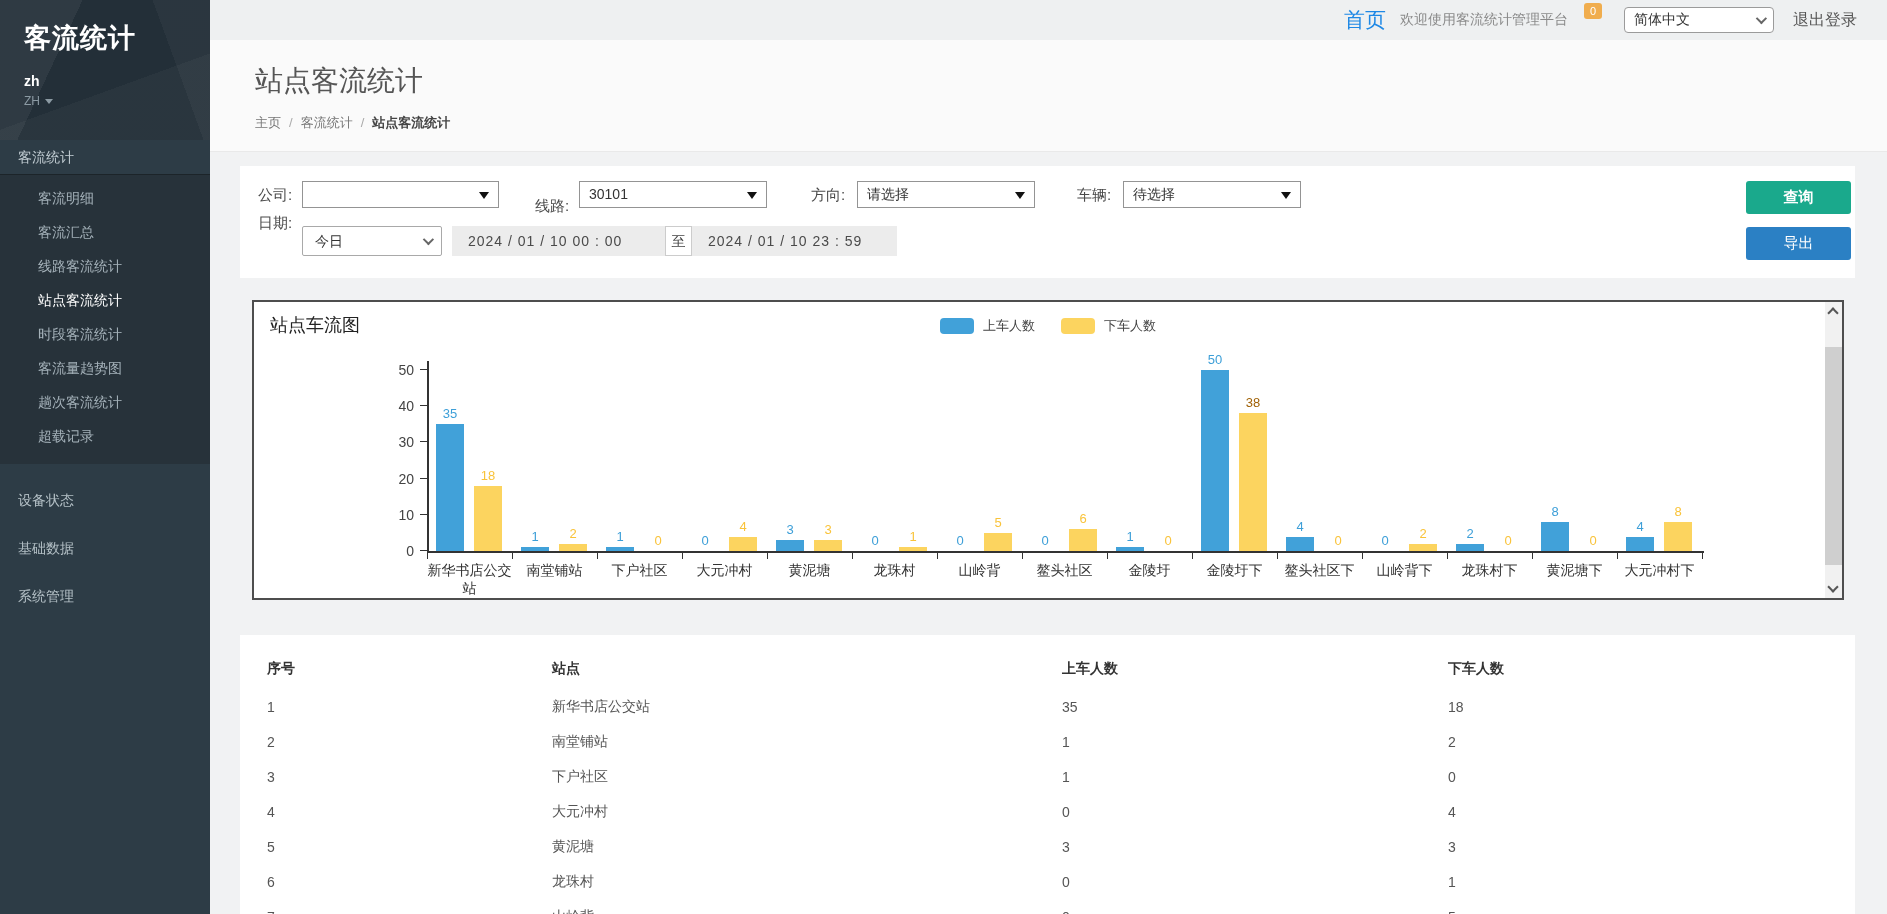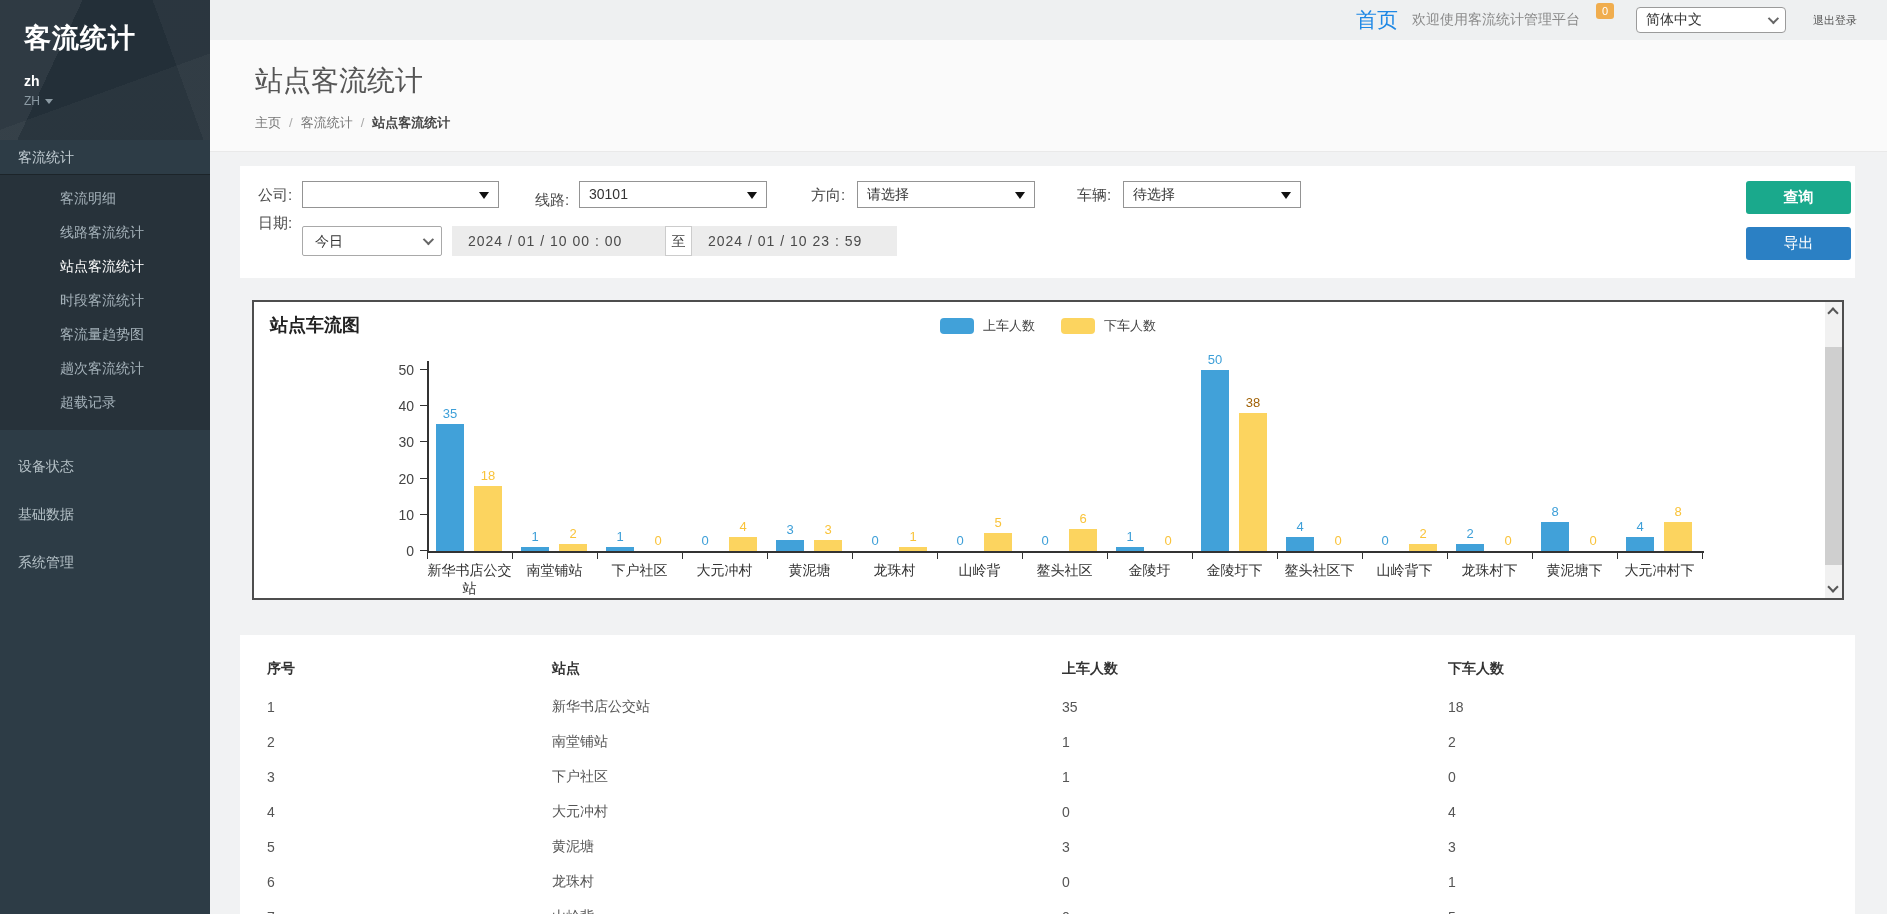--- a/index.html
+++ b/index.html
@@ -22,21 +22,21 @@
   }
   .logo-title { color:#fff; font-size:27px; font-weight:bold; letter-spacing:1px; }
   .logo-user { color:#fff; font-size:14px; font-weight:bold; margin-top:17px; }
   .logo-role { color:#8b9aa3; font-size:12px; margin-top:5px; cursor:pointer; display:flex; align-items:center; gap:5px; }
   .caret-down { width:0; height:0; border-left:4px solid transparent; border-right:4px solid transparent; border-top:5px solid #8b9aa3; display:inline-block; }
   .menu-section {
     height:34px; line-height:34px; padding-left:18px;
     color:#c2cdd3; font-size:14px; cursor:pointer;
   }
   .submenu { background:#27323a; border-top:1px solid rgba(0,0,0,.28); padding:7px 0 10px 0; }
-  .submenu-item { padding:8px 0 8px 60px; font-size:14px; color:#a5b2ba; cursor:pointer;font-family:Liberation Mono, monospace; }
+  .submenu-item { padding:8px 0 8px 38px; font-size:14px; color:#a5b2ba; cursor:pointer;font-family:Liberation Mono, monospace; }
   .submenu-item.active { color:#ffffff; }
   .menu-extra { margin-top:12px; }
   .extra-item { height:48px; line-height:48px; padding-left:18px; color:#b4c0c6; font-size:14px; cursor:pointer; }
 
   
   .topbar {
     position:absolute; left:210px; top:0; width:1677px; height:40px;
     background:#eef0f1; display:flex; align-items:center; justify-content:flex-end;
     padding-right:30px; gap:14px;
   }
@@ -45,21 +45,21 @@
   .badge {
     font-size:11px; color:#fff; padding:2px 6px; border-radius:3px;
     position:relative; top:-9px; margin-left:2px;
   }
   .lang-select {
     width:150px; height:26px; background:#fff; border:1px solid #9b9b9b; border-radius:4px;
     display:flex; align-items:center; justify-content:space-between; padding:0 9px;
     font-size:14px; color:#333; cursor:pointer; margin-left:8px;
   }
   .chev { width:8px; height:8px; border-right:2px solid #666; border-bottom:2px solid #666; transform:rotate(45deg) translateY(-2px); }
-  .logout { font-size:11px; color:#555; cursor:pointer; margin-left:13px; }
+  .logout { font-size:16px; color:#555; cursor:pointer; margin-left:5px; }
 
   
   .pagehead {
     position:absolute; left:210px; top:40px; width:1677px; height:112px;
     background:#fafafa; padding:22px 0 0 45px; border-bottom:1px solid #e9e9e9;
   }
   .page-title { font-size:28px; color:#555; font-weight:400; }
   .breadcrumb { margin-top:14px; font-size:13px; color:#777; }
   .breadcrumb .sep { color:#aaa; margin:0 8px; }
   .breadcrumb .crumb { color:#777; cursor:pointer; }
@@ -88,21 +88,21 @@
   .tobox {
     position:absolute; height:30px; width:27px; background:#fff; border:1px solid #ccc;
     font-size:14px; color:#444; line-height:28px; text-align:center;
   }
   .btn { position:absolute; width:105px; height:33px; border:none; border-radius:3px; color:#fff; font-size:15px; cursor:pointer; font-family:inherit; }
   .btn-query { background:#1aa98c; right:4px; top:15px;font-weight:bold; }
   .btn-export { background:#2b80c4; right:4px; top:61px; }
 
   
   .chart-panel { position:absolute; left:252px; top:300px; width:1592px; height:300px; background:#fff; border:2px solid #4e4e4e; }
-  .chart-title { position:absolute; left:16px; top:11px; font-size:18px; font-weight:bold; color:#222; }
+  .chart-title { position:absolute; left:16px; top:11px; font-size:18px; font-weight:normal; color:#222; }
   .legend { position:absolute; top:15px; left:50%; transform:translateX(-50%); display:flex; gap:26px; }
   .legend-item { display:flex; align-items:center; gap:9px; }
   .legend-swatch { width:34px; height:16px; border-radius:4px; }
   .legend-label { font-size:13px; color:#444; }
   .plot { position:absolute; left:0; top:0; width:100%; height:100%; }
   .yaxis-line { position:absolute; left:173px; bottom:47px; width:2px; height:190px; background:#333; }
   .xaxis-line { position:absolute; left:173px; bottom:45px; width:1277px; height:2px; background:#333; }
   .ytick-label { position:absolute; left:0; width:160px; text-align:right; font-size:14px; color:#444; }
   .ytick-mark { position:absolute; width:7px; height:1px; background:#333; left:166px; }
   .xtick-mark { position:absolute; width:1px; height:6px; background:#333; bottom:39px; }
@@ -132,20 +132,21 @@
     <div class="logo-user">zh</div>
     <div class="logo-role">
       <span>ZH</span>
       <span class="caret-down"></span>
     </div>
   </div>
   <div class="menu">
     <div class="menu-section">客流统计</div>
     <div class="submenu">
         <div class="submenu-item">客流明细</div>
+        <div class="submenu-item">客流汇总</div>
         <div class="submenu-item">线路客流统计</div>
         <div class="submenu-item active">站点客流统计</div>
         <div class="submenu-item">时段客流统计</div>
         <div class="submenu-item">客流量趋势图</div>
         <div class="submenu-item">趟次客流统计</div>
         <div class="submenu-item">超载记录</div>
       </div>
     <div class="menu-extra">
         <div class="extra-item">设备状态</div>
         <div class="extra-item">基础数据</div>
@@ -170,21 +171,21 @@
   <div class="breadcrumb"><span class="crumb">主页</span><span class="sep">/</span><span class="crumb">客流统计</span><span class="sep">/</span><span class="crumb current">站点客流统计</span></div>
 </div>
 
 <div class="filter-panel">
   <span class="f-label" style="left:18px; top:15px;">公司:</span>
   <div class="xselect" style="left:62px; top:15px; width:197px;">
     <span></span>
     <span class="tri"></span>
   </div>
 
-  <span class="f-label" style="left:295px; top:20px;">线路:</span>
+  <span class="f-label" style="left:295px; top:26px;">线路:</span>
   <div class="xselect" style="left:339px; top:15px; width:188px;">
     <span>30101</span>
     <span class="tri"></span>
   </div>
 
   <span class="f-label" style="left:571px; top:15px;">方向:</span>
   <div class="xselect" style="left:617px; top:15px; width:178px;">
     <span>请选择</span>
     <span class="tri"></span>
   </div>

